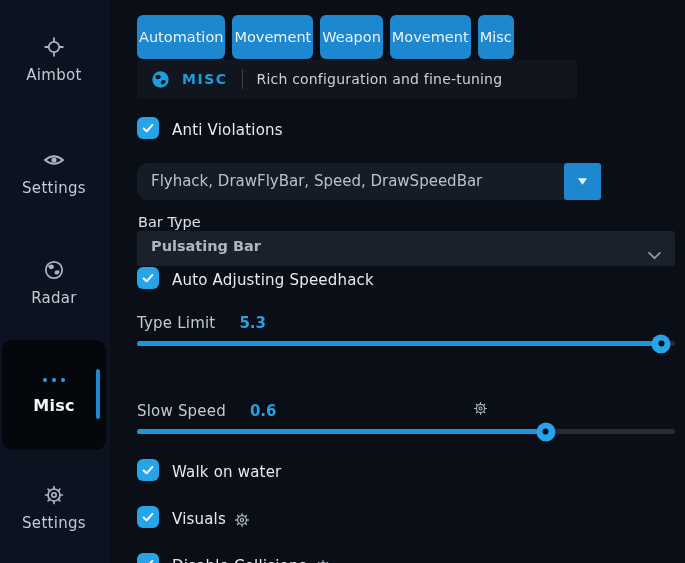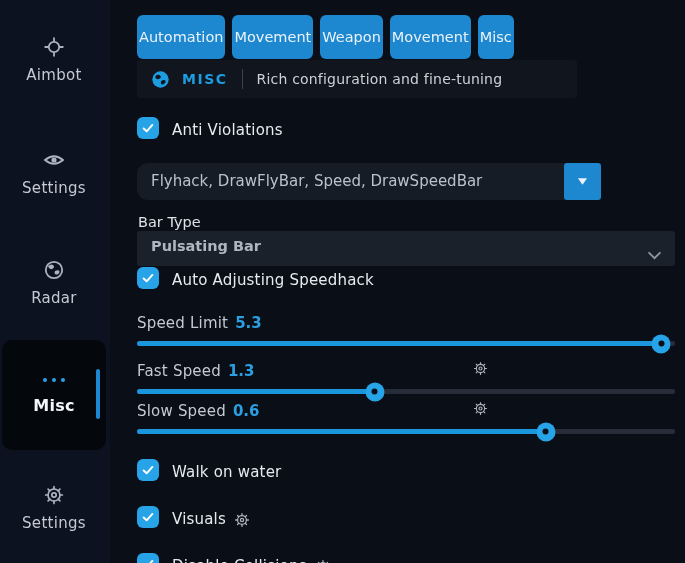--- a/index.html
+++ b/index.html
@@ -45,21 +45,21 @@
 
   .field-label { position:absolute; top:214px; left:1px; color:#dde2e8; font-size:14.5px; }
 
   .select { position:absolute; top:231px; left:0; width:538px; height:35px; background:#1b212b;
             border-radius:3px; color:#aeb7c1; font-size:14.5px; font-weight:bold; line-height:31px;
             padding-left:14px; cursor:pointer; }
   .select .chev { position:absolute; right:13px; top:9px; color:#8f99a4; }
 
   .slider-row { position:absolute; left:0; width:538px; }
   .s-label { color:#c3cad2; font-size:15px; letter-spacing:.2px; }
-  .s-value { color:#2a9fe2; font-size:15px; font-weight:bold; margin-left:7px; }
+  .s-value { color:#2a9fe2; font-size:15px; font-weight:bold; margin-left:24px; }
   .slider-gear { position:absolute; left:336px; top:0; color:#aab3bd; }
   .track { position:relative; margin-top:9px; height:5px; border-radius:2.5px; background:#262d38; cursor:pointer; }
   .fill { position:absolute; left:0; top:0; height:5px; border-radius:2.5px; background:#1b95dc; }
   .thumb { position:absolute; top:50%; width:19px; height:19px; border-radius:50%; background:#27a3e8;
            transform:translate(-50%,-50%); cursor:grab; }
   .thumb::after { content:""; position:absolute; left:50%; top:50%; width:6px; height:6px;
                   border-radius:50%; background:#0a0e16; transform:translate(-50%,-50%); }
 </style>
 </head>
 <body>
@@ -181,43 +181,27 @@
     <div class="check-row" style="top:267px">
       <span class="checkbox">
         <svg viewBox="0 0 16 16" width="14" height="14">
             <polyline points="3,8.5 6.5,11.8 13,4.5" fill="none" stroke="#fff" stroke-width="2.2" stroke-linecap="round" stroke-linejoin="round"></polyline>
           </svg>
       </span>
       <span class="c-label">Auto Adjusting Speedhack</span>
     </div>
 
     <div class="slider-row" style="top:313px">
-      <span class="s-label">Speed Limit</span><span class="s-value">5.3</span>
+      <span class="s-label">Type Limit</span><span class="s-value">5.3</span>
       <div class="track">
         <div class="fill" style="width: 97.4%;"></div>
         <div class="thumb" style="left: 97.4%;"></div>
       </div>
     </div>
 
-    <div class="slider-row" style="top:361px">
-      <span class="s-label">Fast Speed</span><span class="s-value">1.3</span>
-      <span class="slider-gear">
-        <svg viewBox="0 0 16 16" width="15" height="15">
-            <g stroke="currentColor" stroke-width="1.3" fill="none" stroke-linecap="round">
-          <circle cx="8" cy="8" r="4.4"></circle>
-              <circle cx="8" cy="8" r="1.6"></circle>
-          <path d="M8 1.6 V3.2 M8 12.8 V14.4 M1.6 8 H3.2 M12.8 8 H14.4 M3.5 3.5 L4.7 4.7 M11.3 11.3 L12.5 12.5 M12.5 3.5 L11.3 4.7 M4.7 11.3 L3.5 12.5"></path>
-        </g>
-          </svg>
-      </span>
-      <div class="track">
-        <div class="fill" style="width: 44.2%;"></div>
-        <div class="thumb" style="left: 44.2%;"></div>
-      </div>
-    </div>
 
     <div class="slider-row" style="top:401px">
       <span class="s-label">Slow Speed</span><span class="s-value">0.6</span>
       <span class="slider-gear">
         <svg viewBox="0 0 16 16" width="15" height="15">
             <g stroke="currentColor" stroke-width="1.3" fill="none" stroke-linecap="round">
           <circle cx="8" cy="8" r="4.4"></circle>
               <circle cx="8" cy="8" r="1.6"></circle>
           <path d="M8 1.6 V3.2 M8 12.8 V14.4 M1.6 8 H3.2 M12.8 8 H14.4 M3.5 3.5 L4.7 4.7 M11.3 11.3 L12.5 12.5 M12.5 3.5 L11.3 4.7 M4.7 11.3 L3.5 12.5"></path>
         </g>

